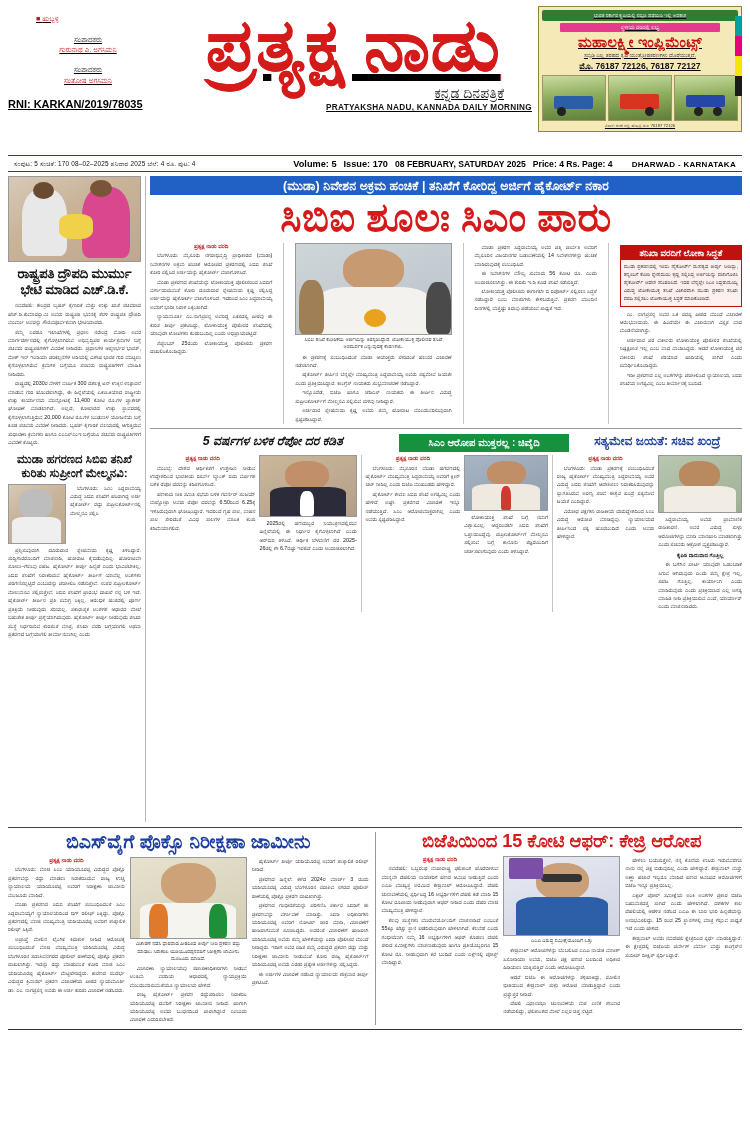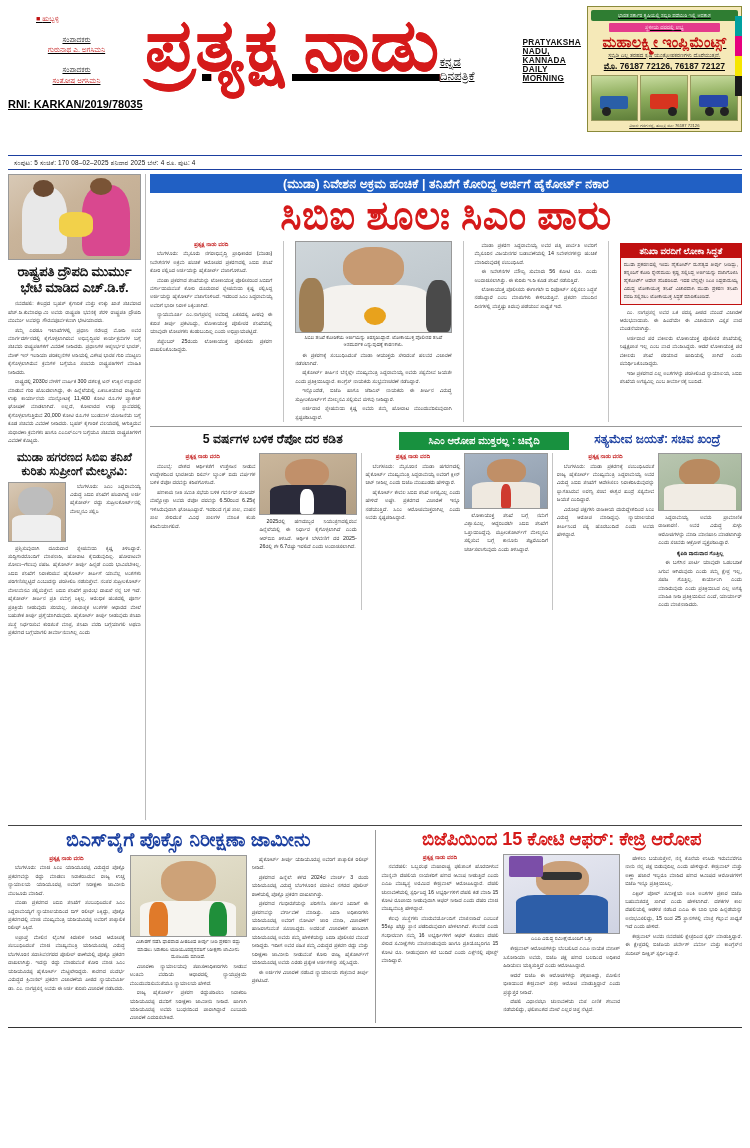--- a/index.html
+++ b/index.html
@@ -14,31 +14,31 @@
   
   .masthead { display:flex; align-items:flex-start; height:146px;text-decoration:underline; }
   .mh-left { width:160px; padding-top:8px; font-size:7.2px; color:#111; line-height:1.5; }
   .mh-bullet { color:#c01010; font-size:7px; margin-left:28px; margin-bottom:10px; }
   .mh-credits { text-align:center; color:#111; margin-bottom:9px; }
   .mh-credits .nm { color:#c01010; }
   .mh-rni { font-size:11px; font-weight:bold; color:#000; margin:6px 0 9px 0; }
   .mh-contact { font-size:7.6px; color:#111; line-height:1.65; }
   .mh-contact .ph { font-size:6.6px; }
 
-  .mh-center { flex:1; display:flex; flex-direction:row; align-items:center; justify-content:flex-start; padding-top:4px; }
+  .mh-center { flex:1; display:flex; flex-direction:column; align-items:center; justify-content:flex-start; padding-top:4px; }
   .logo {
     font-family:"Liberation Serif", serif;
     font-size:72px; font-weight:bold; color:#d51a1a;
     letter-spacing:1px; line-height:1.02; white-space:nowrap;
     text-shadow: 0.5px 0 0 #d51a1a;
   }
-  .logo-sub-kn { font-size:12px; color:#111; align-self:flex-end; margin-right:34px; margin-top:16px; }
+  .logo-sub-kn { font-size:14px; color:#111; align-self:flex-end; margin-right:34px; margin-top:2px; }
   .logo-sub-en { font-size:8.2px; font-weight:bold; color:#111; letter-spacing:0.3px; align-self:flex-end; margin-right:6px; margin-top:1px;padding-left:14px;}
 
-  .mh-ad { width:180px; border:1px solid #8a8a3a; background:#f5e9b8; padding:3px; }
+  .mh-ad { width:204px; border:1px solid #8a8a3a; background:#f5e9b8; padding:3px; }
   .ad-top { background:#2f7d32; color:#fff; font-size:5.1px; text-align:center; padding:2px 1px; border-radius:2px; }
   .ad-pink { background:#e43b8c; color:#fff; font-size:5.4px; text-align:center; margin:2px 18px; padding:1px; border-radius:1px;}
   .ad-title { color:#c01010; font-size:14.5px; font-weight:bold; text-align:center; margin:2px 0 1px; letter-spacing:0.2px;}
   .ad-line { font-size:5.6px; text-align:center; color:#222; }
   .ad-phone { font-size:8.6px; font-weight:bold; text-align:center; color:#111; margin:2px 0 3px; }
   .ad-imgs { display:flex; gap:2px; height:46px; }
   .ad-img { flex:1; position:relative; overflow:hidden; border:0.5px solid #9a9a60;
             background:linear-gradient(175deg,#c9dca0 0%, #8fae5e 45%, #5f7f3a 100%); }
   .ad-img .mach { position:absolute; left:18%; top:38%; width:62%; height:40%; border-radius:2px; }
   .ad-img .wheel { position:absolute; width:9px; height:9px; border-radius:50%; background:#222; bottom:8%; }
@@ -179,20 +179,27 @@
     <div class="mh-strip">
       <i style="background:#00a0a0;"></i>
       <i style="background:#e6007e;"></i>
       <i style="background:#f6e500;"></i>
       <i style="background:#1a1a1a;"></i>
     </div>
   </div>
 
   <div class="volbar">
     <span class="vb-kn">ಸಂಪುಟ: 5   ಸಂಚಿಕೆ: 170   08–02–2025   ಶನಿವಾರ 2025   ಬೆಲೆ: 4 ರೂ.   ಪುಟ: 4</span>
+    <span class="vb-en">
+      <span>Volume: 5</span>
+      <span>Issue: 170</span>
+      <span class="norm">08 FEBRUARY,  SATURDAY 2025</span>
+      <span class="norm">Price: 4 Rs. Page: 4</span>
+      <span class="vb-place">DHARWAD - KARNATAKA</span>
+    </span>
   </div>
 
   <div class="body-grid">
 
     <div class="col-left">
       <div class="photo" style="height:86px;">
         <div class="ph-person" style="left:10%;top:14%;width:34%;height:80%;background:#e8e8e8;"></div>
         <div class="ph-person" style="left:18%;top:6%;width:16%;height:20%;background:#6b4a32;border-radius:50%;"></div>
         <div class="ph-person" style="left:56%;top:12%;width:36%;height:84%;background:#d9488f;"></div>
         <div class="ph-person" style="left:62%;top:4%;width:17%;height:20%;background:#7a5436;border-radius:50%;"></div>
@@ -279,21 +286,21 @@
             <p>ಎಂ. ನಾಗಪ್ರಸನ್ನ ಅವರ ಏಕ ಸದಸ್ಯ ಪೀಠದ ಮುಂದೆ ವಿಚಾರಣೆ ಆರಂಭವಾಯಿತು. ಈ ಹಿಂದೆಯೇ ಈ ವಿಚಾರವಾಗಿ ವಿಸ್ತೃತ ವಾದ ಮಂಡನೆಯಾಗಿತ್ತು.</p>
             <p>ಅರ್ಜಿದಾರ ಪರ ವಕೀಲರು ಲೋಕಾಯುಕ್ತ ಪೊಲೀಸರ ತನಿಖೆಯಲ್ಲಿ ನಿಷ್ಪಕ್ಷಪಾತ ಇಲ್ಲ ಎಂಬ ವಾದ ಮಂಡಿಸಿದ್ದರು. ಆದರೆ ಲೋಕಾಯುಕ್ತ ಪರ ವಕೀಲರು ತನಿಖೆ ಸರಿಯಾದ ಹಾದಿಯಲ್ಲಿ ಸಾಗಿದೆ ಎಂದು ಸಮರ್ಥಿಸಿಕೊಂಡಿದ್ದರು.</p>
             <p>ಇಡೀ ಪ್ರಕರಣದ ಎಲ್ಲ ಅಂಶಗಳನ್ನು ಪರಿಶೀಲಿಸಿದ ನ್ಯಾಯಾಲಯ, ಸಿಬಿಐ ತನಿಖೆಯ ಅಗತ್ಯವಿಲ್ಲ ಎಂಬ ತೀರ್ಮಾನಕ್ಕೆ ಬಂದಿದೆ.</p>
           </div>
         </div>
       </div>
 
       <div class="hrule"></div>
 
       <div class="sec-row">
-        <div class="sec-cell" style="flex:1.45;">
+        <div class="sec-cell" style="flex:1.45;font-style:italic;">
           <div class="hl-plain">5 ವರ್ಷಗಳ ಬಳಿಕ ರೆಪೋ ದರ ಕಡಿತ</div>
         </div>
         <div class="sec-cell">
           <div class="hl-green">ಸಿಎಂ ಆರೋಪ ಮುಕ್ತರಲ್ಲ : ಚಿವೈದಿ</div>
         </div>
         <div class="sec-cell">
           <div class="hl-blue">ಸತ್ಯಮೇವ ಜಯತೆ: ಸಚಿವ ಖಂದ್ರೆ</div>
         </div>
       </div>
 

